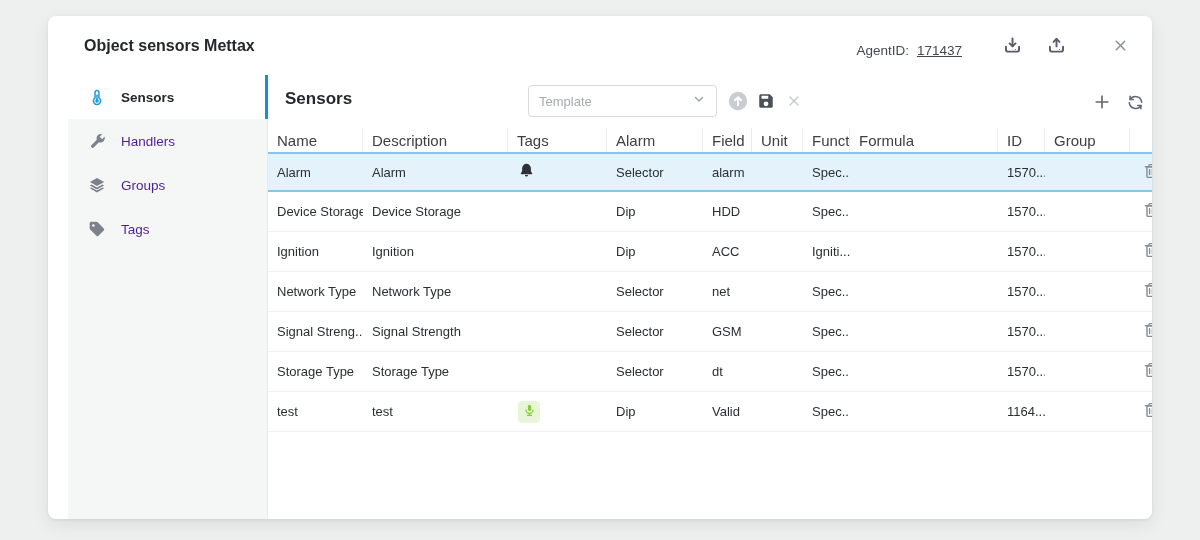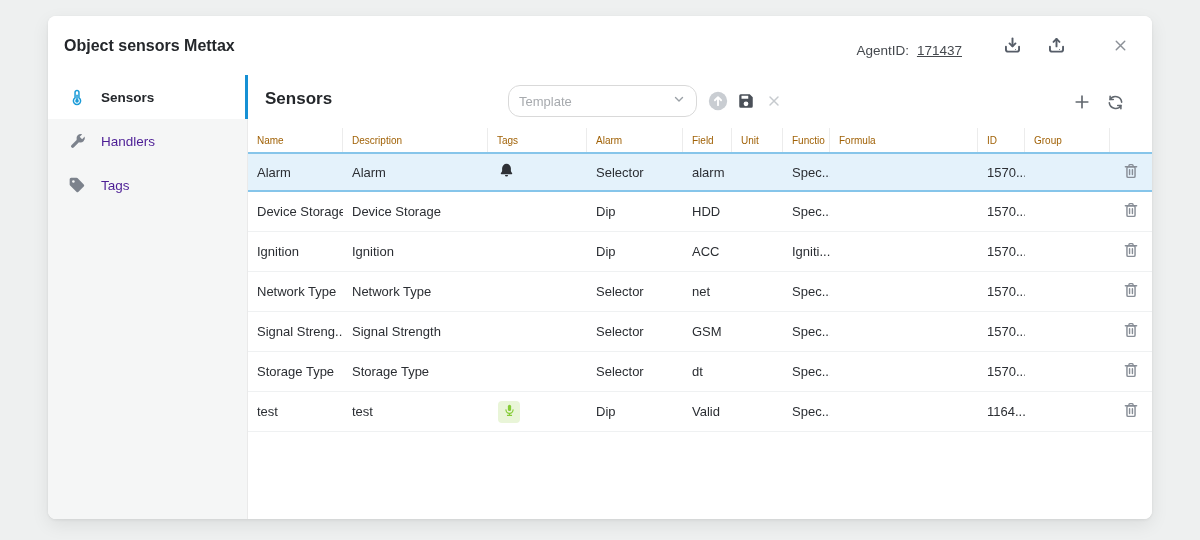--- a/index.html
+++ b/index.html
@@ -10,77 +10,78 @@
     position:relative;
     overflow:hidden;
     color:#262626;
   }
   .dialog {
     position:absolute; left:48px; top:16px;
     width:1104px; height:503px;
     background:#fff; border-radius:8px;
     box-shadow:0 1px 3px rgba(0,0,0,.07), 0 6px 18px rgba(0,0,0,.08);
     overflow:hidden;
+    padding-left:20px;
   }
   
   .dlg-header {
     height:59px; display:flex; align-items:center;
     padding:0 20px 0 16px; background:#fff;
   }
   .dlg-title { font-size:16px; font-weight:600; color:#24272b; }
   .hdr-right { margin-left:auto; display:flex; align-items:flex-end; }
   .agent { font-size:13.5px; color:#45494e; }
   .agent-link { text-decoration:underline; cursor:pointer; margin-left:8px; }
   .hdr-icon { width:24px; height:24px; display:flex; align-items:center; justify-content:center; cursor:pointer; }
   .hdr-icon svg { display:block; }
   .gap-dl { margin-left:38px; }
   .gap-ul { margin-left:20px; }
   .gap-x  { margin-left:40px; }
   
-  .dlg-body { display:flex; height:444px;justify-content:flex-end; }
+  .dlg-body { display:flex; height:444px; }
   .sidebar {
     width:200px; background:#f5f6f6; border-right:1px solid #eaeaea;
     flex:none; padding-top:0;
   }
   .side-item {
     height:44px; display:flex; align-items:center; gap:15px;
     padding-left:19px; cursor:pointer; position:relative;
     font-size:13.5px; color:#4c1d95;
   }
   .side-item .s-icon { width:19px; height:19px; flex:none; display:flex; align-items:center; justify-content:center; }
   .side-item.active { background:#fff; color:#24272b; font-weight:600; }
   .side-item.active::after {
     content:""; position:absolute; right:-1px; top:0; bottom:0; width:3px; background:#1690d4;
   }
   .content { flex:1; background:#fff; position:relative; }
   
   .toolbar { height:53px; position:relative; }
   .tb-title { position:absolute; left:17px; top:14px; font-size:17px; font-weight:600; color:#24272b; }
   .tpl-select {
     position:absolute; left:260px; top:10px; width:189px; height:32px;
-    border:1px solid #d9d9d9; border-radius:12px; background:#fff;
+    border:1px solid #d9d9d9; border-radius:4px; background:#fff;
     display:flex; align-items:center; padding:0 10px; cursor:pointer;
   }
   .tpl-select .ph { font-size:13px; color:#a7aaae; flex:1; }
   .tb-ic { position:absolute; top:14px; width:24px; height:24px; display:flex; align-items:center; justify-content:center; cursor:pointer; }
   .tb-ic svg { display:block; }
   .pos-apply { left:458px; }
   .pos-save  { left:486px; }
   .pos-clear { left:514px; }
   .pos-add   { left:822px; top:15px; }
   .pos-refresh { left:855px; top:15px; }
   
   .tbl { width:904px; }
   .tr {
     display:grid;
     grid-template-columns:95px 145px 99px 96px 49px 51px 47px 148px 47px 85px 42px;
   }
   .thead { height:24px; }
   .th {
-    font-size:10px; color:#a16207;
+    font-size:15px; color:#404040;
     padding-left:9px; display:flex; align-items:center;
     white-space:nowrap; overflow:hidden;
     border-right:1px solid #ececec;
   }
   .th:last-child { border-right:none; }
   .row { height:40px; border-bottom:1px solid #eff1f2; cursor:default; }
   .row.selected {
     background:#e4f2fb; border-bottom:none;
     box-shadow:inset 0 2px 0 #86c5ea, inset 0 -2px 0 #86c5ea;
   }
@@ -153,20 +154,30 @@
         <span class="s-icon">
           <svg width="18" height="18" viewBox="0 0 24 24" fill="#7c828c">
             <path d="M22.2 6.1a6 6 0 0 1-7.6 7.5l-7 7a2.2 2.2 0 0 1-3.1-3.1l7-7a6 6 0 0 1 7.5-7.6l-3.4 3.4 3.2 3.2 3.4-3.4z"></path>
           </svg>
         </span>
         <span>Handlers</span>
       </div>
       <div class="side-item">
         <span class="s-icon">
           <svg width="18" height="18" viewBox="0 0 24 24" fill="#7c828c">
+            <path d="M12 2.8 21.5 8 12 13.2 2.5 8 12 2.8z"></path>
+            <path d="m12 15.4 7.4-4.1 2.1 1.2L12 18 2.5 12.5l2.1-1.2 7.4 4.1z"></path>
+            <path d="m12 19.3 7.4-4.1 2.1 1.2L12 21.9l-9.5-5.5 2.1-1.2 7.4 4.1z"></path>
+          </svg>
+        </span>
+        <span>Groups</span>
+      </div>
+      <div class="side-item">
+        <span class="s-icon">
+          <svg width="18" height="18" viewBox="0 0 24 24" fill="#7c828c">
             <path d="M12.6 2.8 21 11.2a2 2 0 0 1 0 2.8l-7 7a2 2 0 0 1-2.8 0L2.8 12.6A2 2 0 0 1 2.2 11V4.2a2 2 0 0 1 2-2H11a2 2 0 0 1 1.6.6z"></path>
             <circle cx="7.2" cy="7.2" r="1.7" fill="#f5f6f6"></circle>
           </svg>
         </span>
         <span>Tags</span>
       </div>
     </div>
 
     <div class="content">
 

